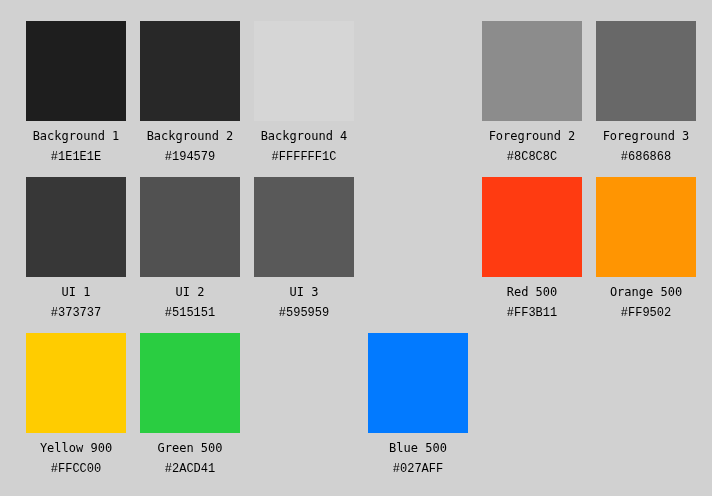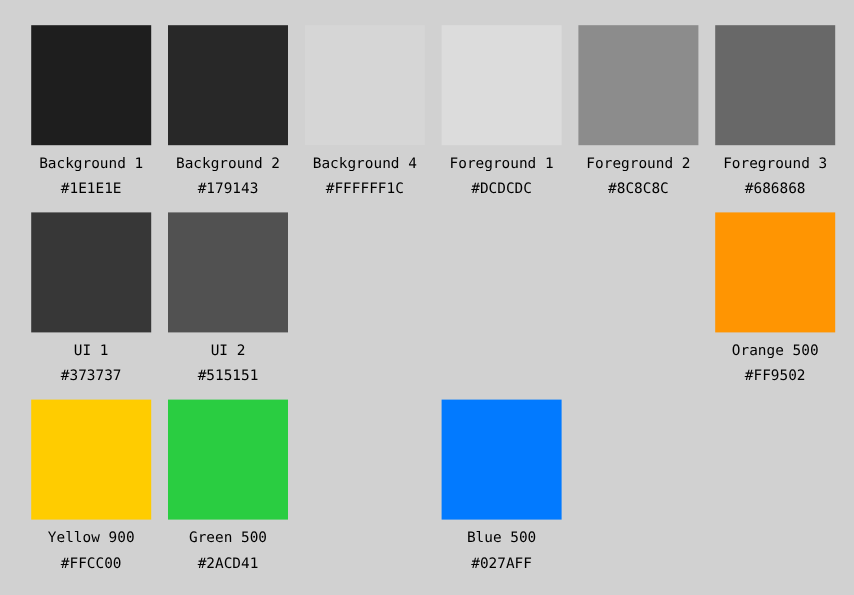--- a/index.html
+++ b/index.html
@@ -40,65 +40,70 @@
     -webkit-font-smoothing: antialiased;
     left: 0;
     width: 100px;
     font-size: 12px;
     line-height: 12px;
     color: #000000;
     text-align: center;
     white-space: pre;
   }
   .swatch-name { top: 109px; }
-  .swatch-hex  { top: 130px; }
+  .swatch-hex  { top: 130px; font-family: Liberation Mono, monospace; }
 </style>
 </head>
 <body style="background: rgb(209, 209, 209);">
 
 <div class="palette-grid">
   <div class="swatch-cell" style="left:21px;top:21px">
     <div class="swatch-chip" style="background: rgb(30, 30, 30);"></div>
     <div class="swatch-name">Background 1</div>
     <div class="swatch-hex">#1E1E1E</div>
   </div>
   <div class="swatch-cell" style="left:135px;top:21px">
     <div class="swatch-chip" style="background: rgb(40, 40, 40);"></div>
     <div class="swatch-name">Background 2</div>
-    <div class="swatch-hex">#179143</div>
+    <div class="swatch-hex">#194579</div>
   </div>
   <div class="swatch-cell" style="left:249px;top:21px">
     <div class="swatch-chip" style="background: rgba(255, 255, 255, 0.11);"></div>
     <div class="swatch-name">Background 4</div>
     <div class="swatch-hex">#FFFFFF1C</div>
-  </div>
-  <div class="swatch-cell" style="left:363px;top:21px">
-    <div class="swatch-chip" style="background: rgb(220, 220, 220);"></div>
-    <div class="swatch-name">Foreground 1</div>
-    <div class="swatch-hex">#DCDCDC</div>
   </div>
   <div class="swatch-cell" style="left:477px;top:21px">
     <div class="swatch-chip" style="background: rgb(140, 140, 140);"></div>
     <div class="swatch-name">Foreground 2</div>
     <div class="swatch-hex">#8C8C8C</div>
   </div>
   <div class="swatch-cell" style="left:591px;top:21px">
     <div class="swatch-chip" style="background: rgb(104, 104, 104);"></div>
     <div class="swatch-name">Foreground 3</div>
     <div class="swatch-hex">#686868</div>
   </div>
   <div class="swatch-cell" style="left:21px;top:177px">
     <div class="swatch-chip" style="background: rgb(55, 55, 55);"></div>
     <div class="swatch-name">UI 1</div>
     <div class="swatch-hex">#373737</div>
   </div>
   <div class="swatch-cell" style="left:135px;top:177px">
     <div class="swatch-chip" style="background: rgb(81, 81, 81);"></div>
     <div class="swatch-name">UI 2</div>
     <div class="swatch-hex">#515151</div>
+  </div>
+  <div class="swatch-cell" style="left:249px;top:177px">
+    <div class="swatch-chip" style="background: rgb(89, 89, 89);"></div>
+    <div class="swatch-name">UI 3</div>
+    <div class="swatch-hex">#595959</div>
+  </div>
+  <div class="swatch-cell" style="left:477px;top:177px">
+    <div class="swatch-chip" style="background: rgb(255, 59, 17);"></div>
+    <div class="swatch-name">Red 500</div>
+    <div class="swatch-hex">#FF3B11</div>
   </div>
   <div class="swatch-cell" style="left:591px;top:177px">
     <div class="swatch-chip" style="background: rgb(255, 149, 2);"></div>
     <div class="swatch-name">Orange 500</div>
     <div class="swatch-hex">#FF9502</div>
   </div>
   <div class="swatch-cell" style="left:21px;top:333px">
     <div class="swatch-chip" style="background: rgb(255, 204, 0);"></div>
     <div class="swatch-name">Yellow 900</div>
     <div class="swatch-hex">#FFCC00</div>

